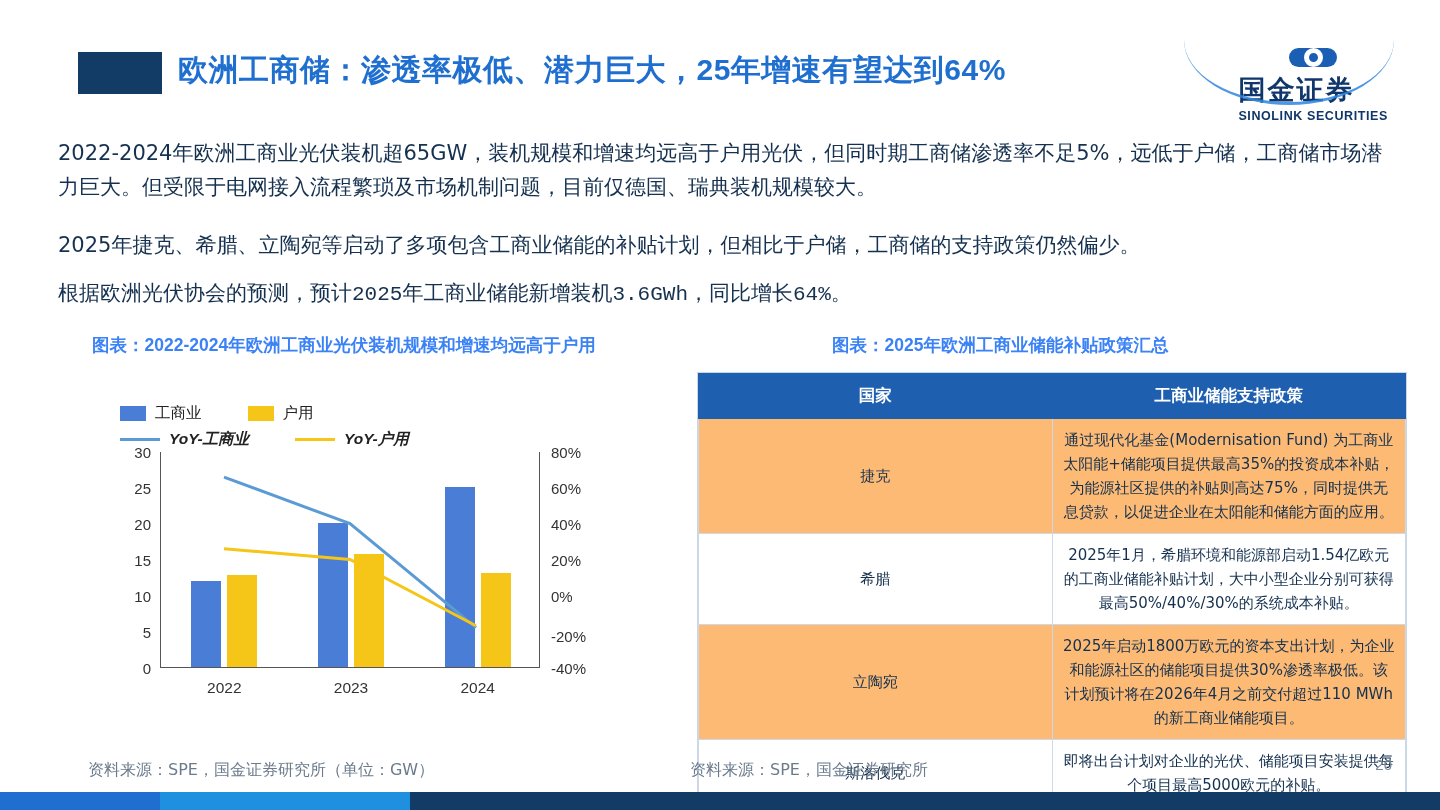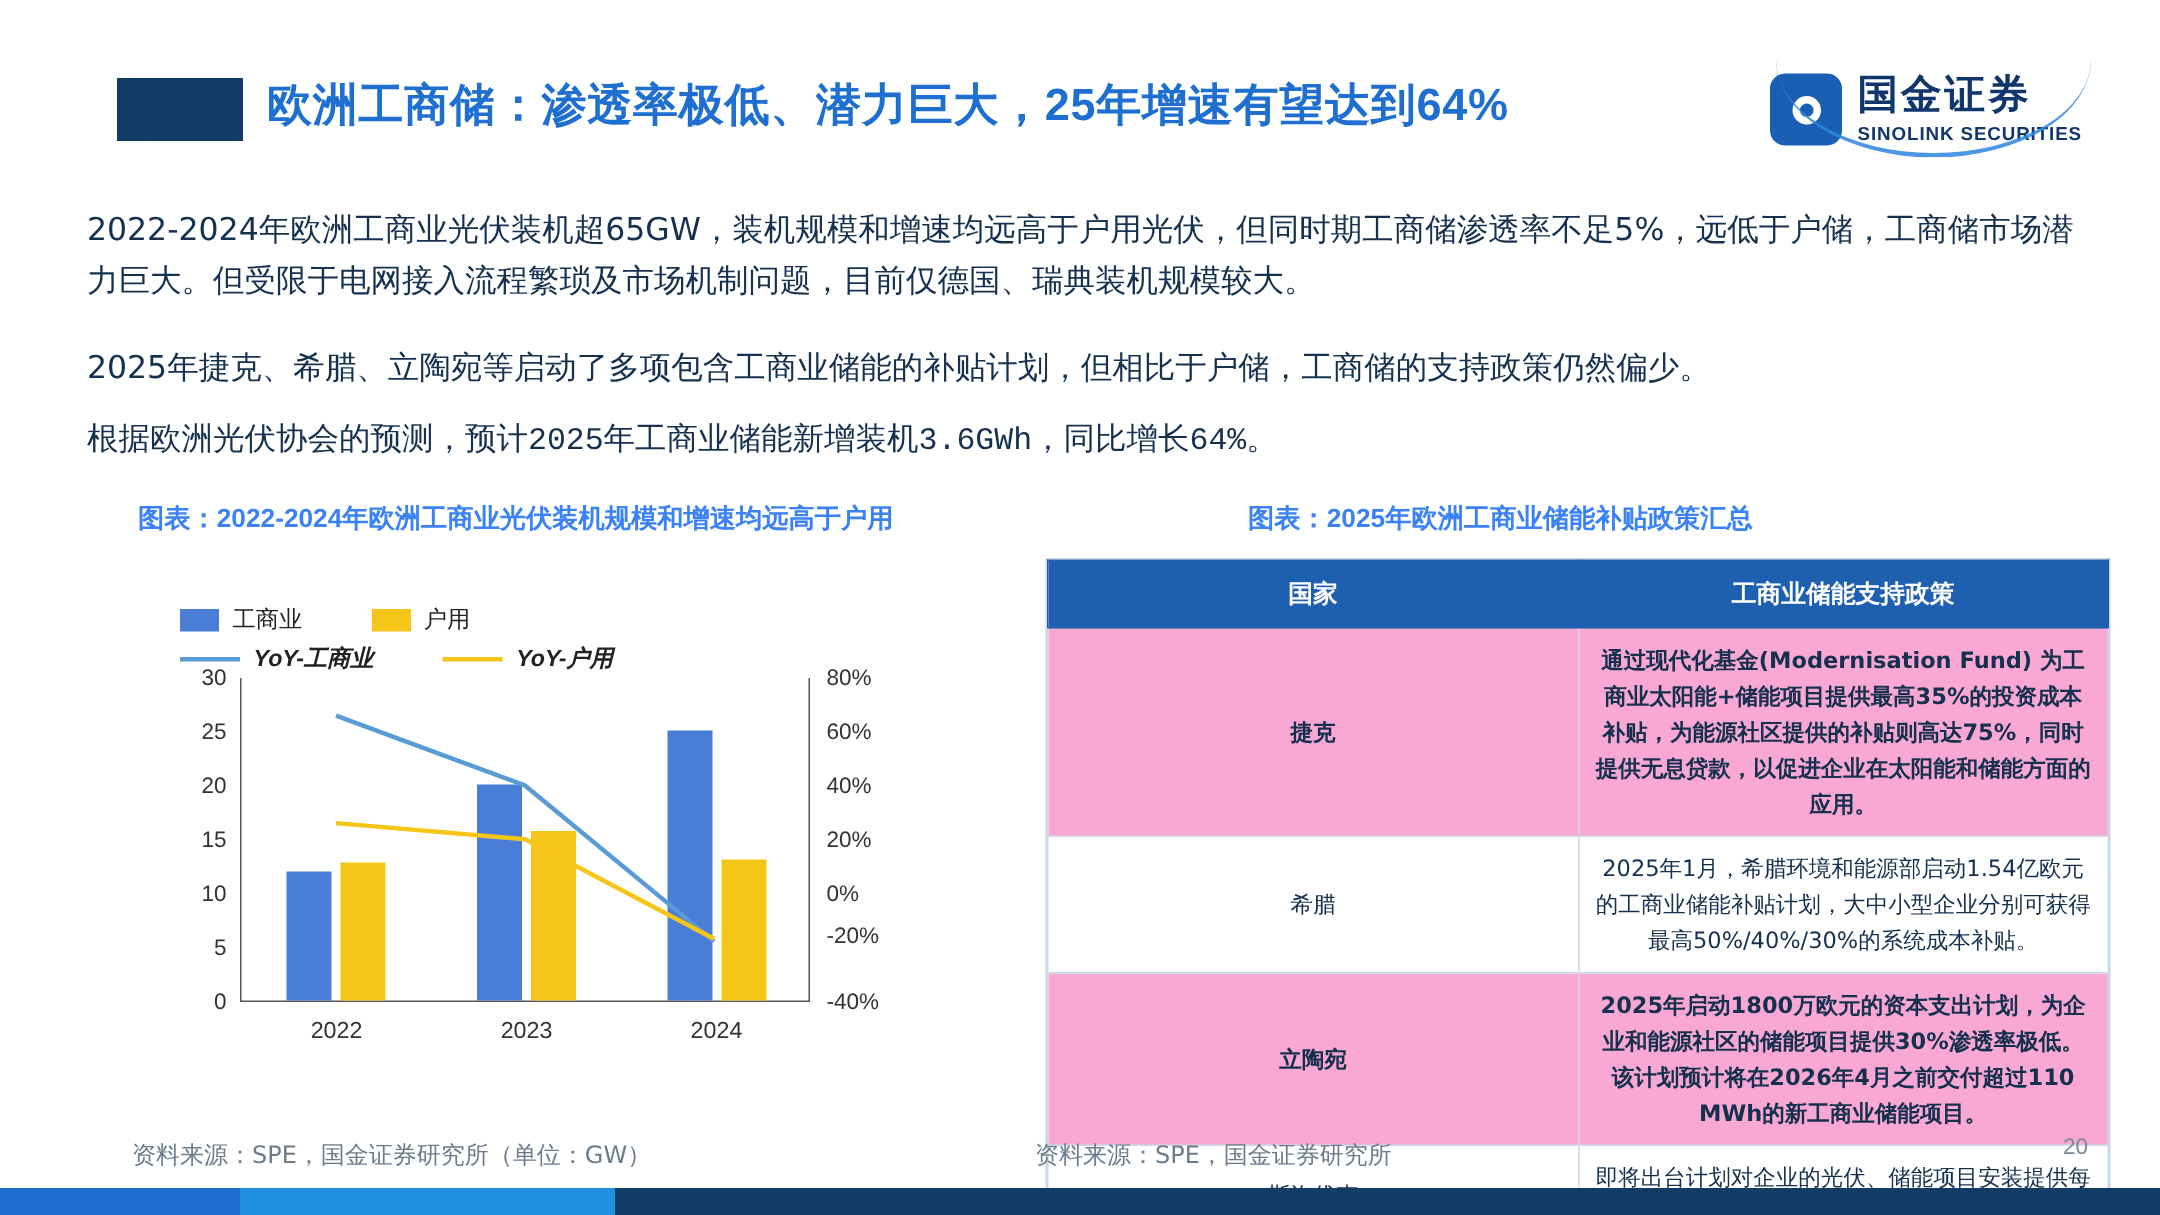--- a/index.html
+++ b/index.html
@@ -19,21 +19,21 @@
     position:absolute;left:78px;top:52px;width:84px;height:42px;
     background:#123b66;
   }
   .title-text{
     position:absolute;left:178px;top:50px;
     font-size:30px;font-weight:bold;color:#1f6fd0;
     letter-spacing:0.5px;white-space:nowrap;
   }
   .logo{
     position:absolute;right:52px;top:48px;height:50px;
-    display:flex;align-items:center;gap:10px;
+    display:flex;align-items:center;gap:10px;flex-direction:column;
   }
   .logo-mark{
     width:48px;height:48px;border-radius:10px;background:#1a5fb4;
     display:flex;align-items:center;justify-content:center;
   }
   .logo-mark .inner{
     width:19px;height:19px;border-radius:50%;
     border:5px solid #ffffff;box-sizing:border-box;
   }
   .logo-cn{font-size:27px;font-weight:bold;color:#10366b;line-height:1;letter-spacing:2px;}
@@ -109,21 +109,21 @@
   th{
     background:#1f5fb0;color:#fff;font-size:16.5px;font-weight:bold;
     padding:11px 4px;text-align:center;border:1px solid #1f5fb0;
   }
   td{
     border:1px solid #cdd9e8;font-size:15px;color:#14304e;
     padding:9px 10px;line-height:24px;text-align:center;
     font-family:"DejaVu Sans","Liberation Sans",sans-serif;
   }
   td.country{width:150px;font-weight:normal;}
-  tr.odd td{background:#f9a8d4;font-weight:bold;}
+  tr.odd td{background:#fdba74;}
   tr.even td{background:#ffffff;}
 
   
   .source{
     position:absolute;font-size:16px;color:#6b7b8c;
     font-family:"DejaVu Sans","Liberation Sans",sans-serif;
   }
   #src-left{left:88px;top:760px;}
   #src-right{left:690px;top:760px;}
   .page-no{
@@ -193,21 +193,21 @@
 
   <div class="plot" id="plot">
       <div class="ytick" style="top: 216px;">0</div>
       <div class="ytick" style="top: 180px;">5</div>
       <div class="ytick" style="top: 144px;">10</div>
       <div class="ytick" style="top: 108px;">15</div>
       <div class="ytick" style="top: 72px;">20</div>
       <div class="ytick" style="top: 36px;">25</div>
       <div class="ytick" style="top: 0px;">30</div>
       <div class="ytick-r" style="top: 216px;">-40%</div>
-      <div class="ytick-r" style="top: 172px; text-align: center;">-20%</div>
+      <div class="ytick-r" style="top: 184px; text-align: center;">-20%</div>
       <div class="ytick-r" style="top: 144px;">0%</div>
       <div class="ytick-r" style="top: 108px;">20%</div>
       <div class="ytick-r" style="top: 72px;">40%</div>
       <div class="ytick-r" style="top: 36px;">60%</div>
       <div class="ytick-r" style="top: 0px;">80%</div>
       <div class="xlab" style="left: 63.3333px;">2022</div>
       <div class="bar ind" style="left: 30.3333px; width: 30px; height: 86.4px;"></div>
       <div class="bar res" style="left: 66.3333px; width: 30px; height: 92.16px;"></div>
       <div class="xlab" style="left: 190px;">2023</div>
       <div class="bar ind" style="left: 157px; width: 30px; height: 144px;"></div>

